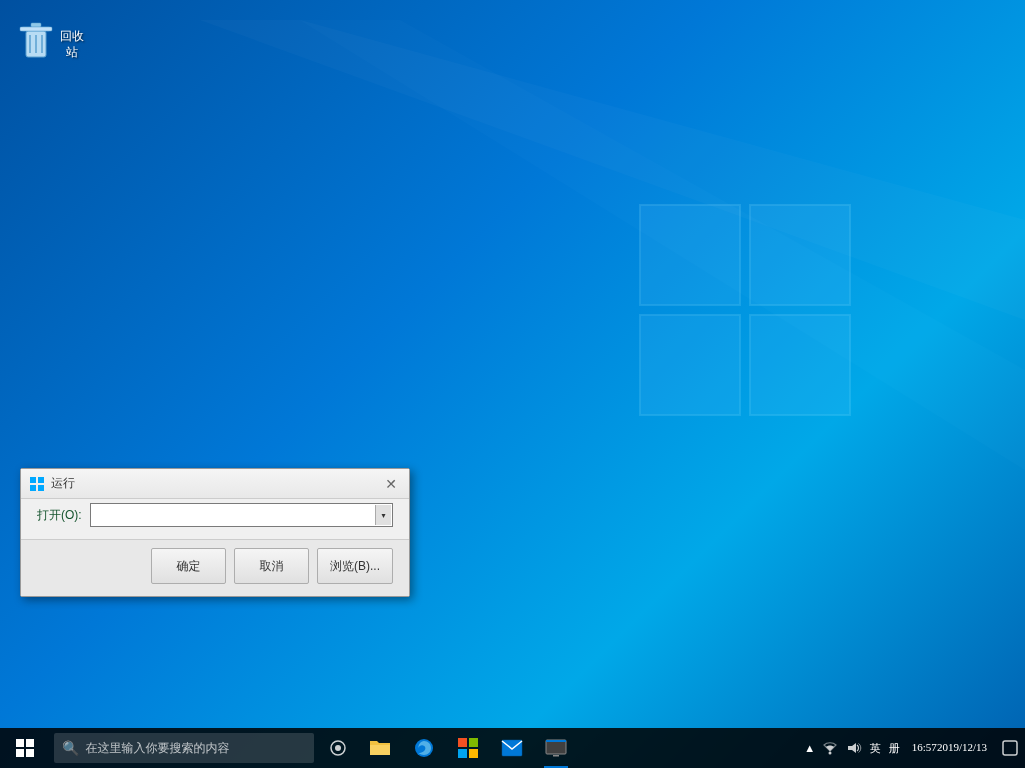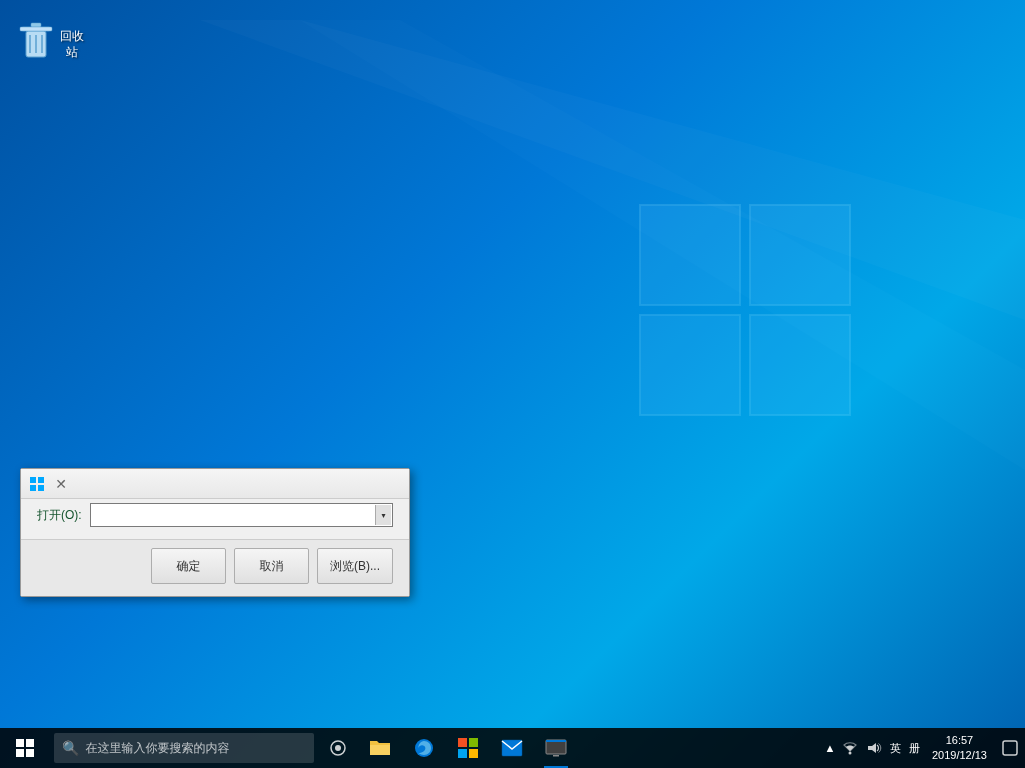--- a/index.html
+++ b/index.html
@@ -286,29 +286,30 @@
       display: flex;
       align-items: center;
       justify-content: center;
       cursor: pointer;
       color: white;
       font-size: 10px;
     }
 
     .taskbar-clock {
       display: flex;
-      flex-direction: column;
+      flex-direction: row;
       align-items: center;
       justify-content: center;
       padding: 0 8px;
       height: 40px;
       cursor: pointer;
       color: white;
       font-size: 11px;
       line-height: 1.4;
+      font-family: Liberation Serif, serif;
     }
 
     .taskbar-notification {
       width: 30px;
       height: 40px;
       display: flex;
       align-items: center;
       justify-content: center;
       cursor: pointer;
       color: white;
@@ -377,20 +378,21 @@
   <div class="run-dialog">
     <div class="run-dialog-titlebar">
       <div class="title-icon">
         <svg width="16" height="16" viewBox="0 0 16 16">
           <rect x="1" y="1" width="6" height="6" fill="#00a8ff"></rect>
           <rect x="9" y="1" width="6" height="6" fill="#00a8ff"></rect>
           <rect x="1" y="9" width="6" height="6" fill="#00a8ff"></rect>
           <rect x="9" y="9" width="6" height="6" fill="#00a8ff"></rect>
         </svg>
       </div>
+      <span class="title-text">运行</span>
       <div class="close-btn">✕</div>
     </div>
     <div class="run-dialog-input-row">
       <label class="run-dialog-input-label">打开(O):</label>
       <div class="run-input-wrapper">
         <input class="run-dialog-input" type="text" style="width: 100%;">
         <div class="run-dropdown-arrow">▾</div>
       </div>
     </div>
     <div class="run-dialog-buttons">

